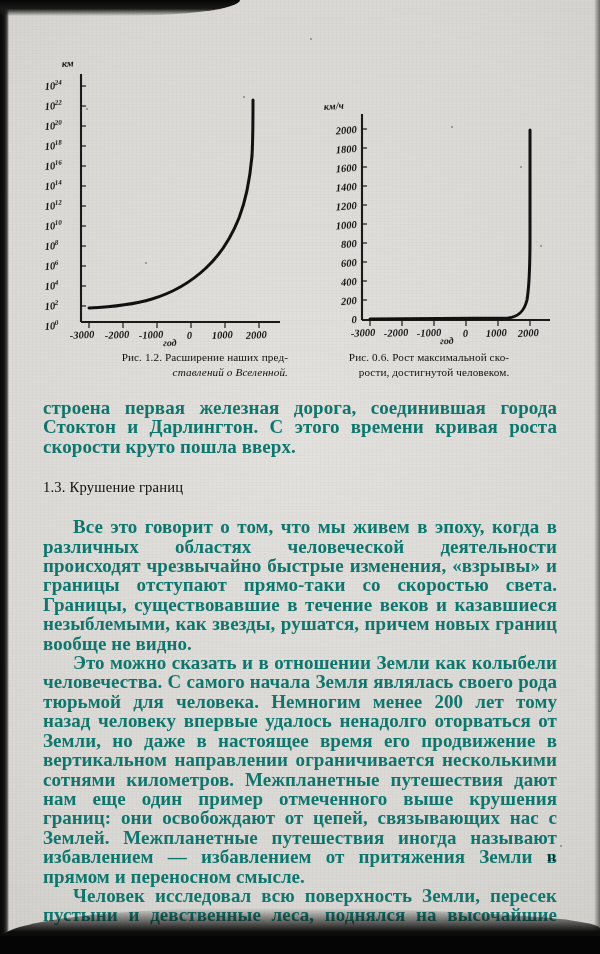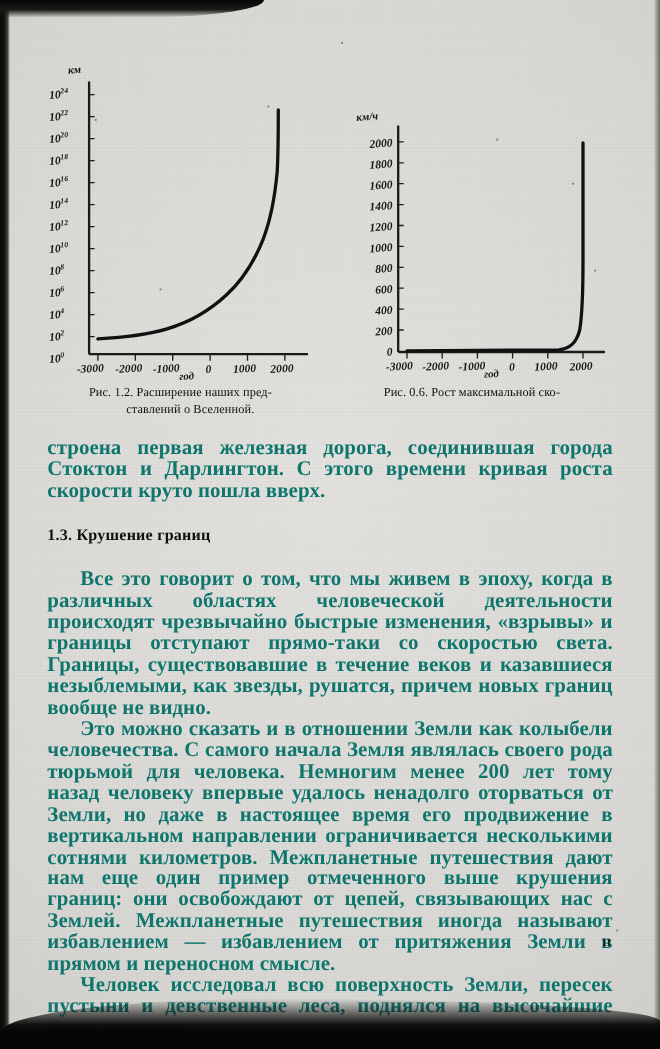--- a/index.html
+++ b/index.html
@@ -50,23 +50,23 @@
   .fig svg{display:block;}
 
   .captions{position:absolute;left:40px;top:350px;width:520px;}
   .cap{
     position:absolute;top:0;
     font-size:11.2px;line-height:14.5px;
     text-align:center;
     letter-spacing:.1px;
     color:#111;
   }
-  .cap1{left:0;width:248px;}
+  .cap1{left:0;width:248px;text-align:right;}
   .cap2{left:258px;width:262px;}
-  .cap .l2{display:block;padding-left:18px;}
+  .cap .l2{display:block;padding-left:18px;font-style:italic;}
   .cap .l2b{display:block;padding-left:10px;}
 
   
   .body{
     position:absolute;left:43px;top:398px;width:514px;
   }
   p.t{
     margin:0 0 0 0;
     font-size:19px;
     line-height:19.4px;
@@ -74,21 +74,21 @@
     text-justify:inter-word;
     letter-spacing:.05px;
     color:#0f766e;
     font-weight:600;
   }
   p.t.indent{text-indent:30px;}
   h2.sec{
     margin:0;
     font-size:14.6px;
     line-height:19px;
-    font-weight:bold;
+    font-weight:normal;
     letter-spacing:.2px;
     color:#0f0f0f;
   }
   .gap-b{height:22px;}
   .gap-c{height:20px;}
 
   .pageno{
     position:absolute;right:44px;top:852px;
     font-size:10px;font-weight:600;color:#141414;
   }
@@ -229,20 +229,21 @@
       </div>
     </div>
 
     <div class="captions">
       <div class="cap cap1">
         <span>Рис. 1.2. Расширение наших пред-</span>
         <span class="l2">ставлений о Вселенной.</span>
       </div>
       <div class="cap cap2">
         <span>Рис. 0.6. Рост максимальной ско-</span>
+        <span class="l2b">рости, достигнутой человеком.</span>
       </div>
     </div>
 
     <div class="body">
       <p class="t">строена первая железная дорога, соединившая города Стоктон и Дарлингтон. С этого времени кривая роста скорости круто пошла вверх.</p>
       <div class="gap-b"></div>
       <h2 class="sec">1.3.  Крушение границ</h2>
       <div class="gap-c"></div>
       <p class="t indent">Все это говорит о том, что мы живем в эпоху, когда в различных областях человеческой деятельности происходят чрезвычайно быстрые изменения, «взрывы» и границы отступают прямо-таки со скоростью света. Границы, существовавшие в течение веков и казавшиеся незыблемыми, как звезды, рушатся, причем новых границ вообще не видно.</p>
       <p class="t indent">Это можно сказать и в отношении Земли как колыбели человечества. С самого начала Земля являлась своего рода тюрьмой для человека. Немногим менее 200 лет тому назад человеку впервые удалось ненадолго оторваться от Земли, но даже в настоящее время его продвижение в вертикальном направлении ограничивается несколькими сотнями километров. Межпланетные путешествия дают нам еще один пример отмеченного выше крушения границ: они освобождают от цепей, связывающих нас с Землей. Межпланетные путешествия иногда называют избавлением — избавлением от притяжения Земли в прямом и переносном смысле.</p>

